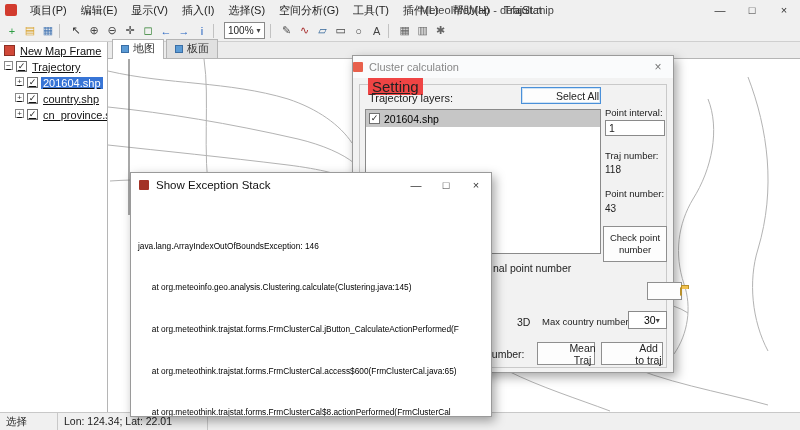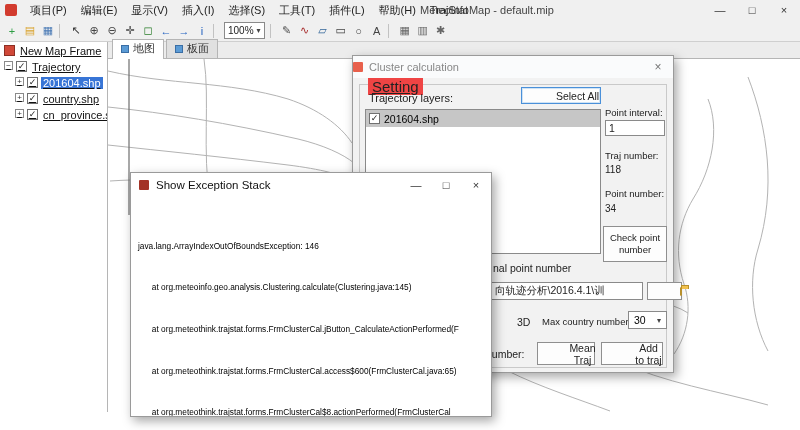--- a/index.html
+++ b/index.html
@@ -54,21 +54,21 @@
   .dlg-close { margin-left:auto; width:30px; text-align:center; font-size:12px; color:#777; line-height:22px; }
   .abs { position:absolute; }
   .groupbox { border:1px solid #c9c9c9; }
   .legend { position:absolute; top:-7px; left:8px; background:#ef4444; padding:0 4px; font-size:15px; color:#222;text-decoration:underline; }
   .lbl { font-size:10.5px; color:#222; white-space:nowrap; }
   .btn { background:#fdfdfd; border:1px solid #8f8f8f; font-size:10.5px; color:#222; display:flex; align-items:center; justify-content:center; text-align:center;padding-left:33px; }
   .btn.focus { border-color:#4a90d9; box-shadow:inset 0 0 0 1px #cfe3f5; }
   .input { background:#fff; border:1px solid #8a8a8a; font-size:10.5px; color:#222; display:flex; align-items:center; padding:0 3px; overflow:hidden; white-space:nowrap; }
   .listbox { background:#fff; border:1px solid #8a8a8a; overflow:hidden; }
   .listrow { height:17px; background:#c6c6c6; display:flex; align-items:center; gap:4px; padding-left:3px; font-size:10.5px; }
-  .dcombo { background:#fff; border:1px solid #8a8a8a; font-size:10.5px; display:flex; align-items:center; justify-content:space-between; padding:0 5px; }
+  .dcombo { background:#fff; border:1px solid #8a8a8a; font-size:10.5px; display:flex; align-items:center; justify-content:space-between; padding:0 15px; }
   .dcombo .arr { font-size:8px; color:#444; }
   .folder-ic { width:13px; height:9px; background:#f2c14e; border:1px solid #b8902c; border-radius:1px; position:relative; }
   .folder-ic::before { content:""; position:absolute; top:-3px; left:0; width:6px; height:3px; background:#f2c14e; border:1px solid #b8902c; border-bottom:none; }
 
   
   .exc { background:#fff; z-index:9; }
   .exc-title { height:24px; display:flex; align-items:center; padding-left:8px; font-size:11.5px; color:#111; background:#fff; }
   .exc-ic { width:10px; height:10px; background:#a33327; border-radius:1px; margin-right:7px; }
   .exc-controls { margin-left:auto; display:flex; height:24px; }
   .exc-btn { width:30px; text-align:center; line-height:24px; font-size:11px; color:#333; }
@@ -86,20 +86,21 @@
         <span class="menu-item">项目(P)</span>
 
         <span class="menu-item">编辑(E)</span>
 
         <span class="menu-item">显示(V)</span>
 
         <span class="menu-item">插入(I)</span>
 
         <span class="menu-item">选择(S)</span>
 
+        <span class="menu-item">空间分析(G)</span>
 
         <span class="menu-item">工具(T)</span>
 
         <span class="menu-item">插件(L)</span>
 
         <span class="menu-item">帮助(H)</span>
 
         <span class="menu-item">TrajStat</span>
       </div>
     <div class="wintitle">MeteoInfoMap - default.mip</div>
@@ -280,20 +281,25 @@
             <path d="M382,250 C420,268 470,282 510,302 C556,324 610,332 660,346"></path>
             <path d="M400,312 C432,328 470,340 502,352"></path>
             <path d="M520,232 C540,244 562,242 580,254"></path>
           </g>
           <path d="M21,0 L21,156" stroke="#6e6e6e" stroke-width="1.2" fill="none"></path>
         </svg>
       </div>
     </div>
   </div>
 
+  <div class="statusbar">
+    <div class="scell" style="width:58px;">选择</div>
+    <div class="scell" style="width:150px;">Lon: 124.34; Lat: 22.01</div>
+    <div class="scell fill"></div>
+  </div>
 
   <div class="dialog" style="left:352px; top:55px; width:322px; height:318px; z-index:5;">
     <div class="dlg-title">
       <span class="dlg-ic"></span>
       <span style="color:#888;">Cluster calculation</span>
       <span class="dlg-close">×</span>
     </div>
 
     <div class="abs groupbox" style="left:6px; top:28px; width:308px; height:284px;">
       <span class="legend">Setting</span>
@@ -309,27 +315,26 @@
       </div>
     </div>
 
     <div class="abs lbl" style="left:252px; top:51px; font-size:9.5px;">Point interval:</div>
     <div class="abs input" style="left:252px; top:64px; width:60px; height:16px;">1</div>
 
     <div class="abs lbl" style="left:252px; top:94px; font-size:9.5px;">Traj number:</div>
     <div class="abs lbl" style="left:252px; top:108px; font-size:10px;">118</div>
 
     <div class="abs lbl" style="left:252px; top:132px; font-size:9.5px;">Point number:</div>
-    <div class="abs lbl" style="left:252px; top:147px; font-size:10px;">34</div>
+    <div class="abs lbl" style="left:252px; top:147px; font-size:10px;">43</div>
 
     <div class="abs btn" style="left:250px; top:170px; width:64px; height:36px; font-size:9.5px; line-height:1.25; padding:0 2px;">Check point number</div>
 
     <div class="abs lbl" style="left:140px; top:206px;">nal point number</div>
 
-    <div class="abs input" style="left:138px; top:226px; width:152px; height:18px;">向轨迹分析\2016.4.1\训</div>
     <div class="abs btn" style="left:294px; top:226px; width:22px; height:18px;">
       <span class="folder-ic"></span>
     </div>
 
     <div class="abs lbl" style="left:164px; top:260px;">3D</div>
     <div class="abs lbl" style="left:189px; top:260px; font-size:9.5px;">Max country number:</div>
     <div class="abs dcombo" style="left:275px; top:255px; width:39px; height:18px;">
       <span>30</span>
       <span class="arr">▾</span>
     </div>

